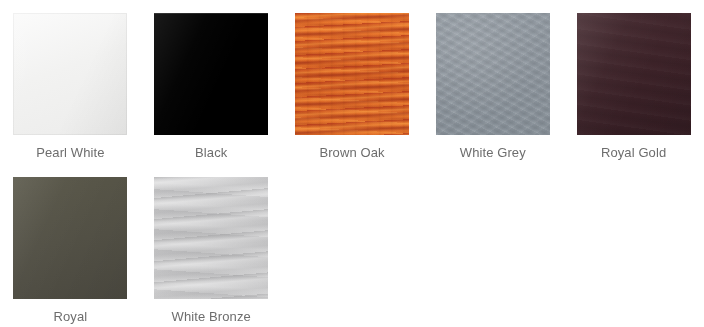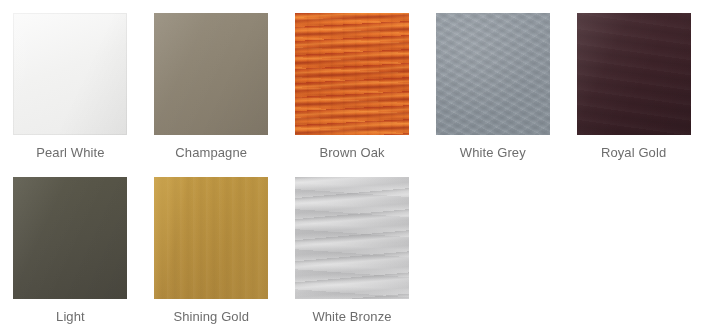--- a/index.html
+++ b/index.html
@@ -199,49 +199,45 @@
 <body>
 
 <div id="swatch-grid">
 
   <div class="swatch-cell">
     <div class="swatch-chip finish-pearl-white"></div>
     <div class="swatch-label">Pearl White</div>
   </div>
 
 
-
-  <div class="swatch-cell">
-    <div class="swatch-chip finish-champagne"></div>
-    <div class="swatch-label">Champagne</div>
-  </div>
+  <div class="swatch-cell">
+    <div class="swatch-chip finish-black"></div>
+    <div class="swatch-label">Black</div>
+  </div>
+
 
   <div class="swatch-cell">
     <div class="swatch-chip finish-golden-oak flat"></div>
     <div class="swatch-label">Brown Oak</div>
   </div>
 
   <div class="swatch-cell">
     <div class="swatch-chip finish-light-grey flat"></div>
     <div class="swatch-label">White Grey</div>
   </div>
 
   <div class="swatch-cell">
     <div class="swatch-chip finish-royal-brown"></div>
     <div class="swatch-label">Royal Gold</div>
   </div>
 
   <div class="swatch-cell">
     <div class="swatch-chip finish-bronze"></div>
-    <div class="swatch-label">Light</div>
-  </div>
-
-  <div class="swatch-cell">
-    <div class="swatch-chip finish-shining-gold flat"></div>
-    <div class="swatch-label">Shining Gold</div>
-  </div>
+    <div class="swatch-label">Royal</div>
+  </div>
+
 
   <div class="swatch-cell">
     <div class="swatch-chip finish-white-birch flat"></div>
     <div class="swatch-label">White Bronze</div>
   </div>
 
 </div>
 
 </body></html>

